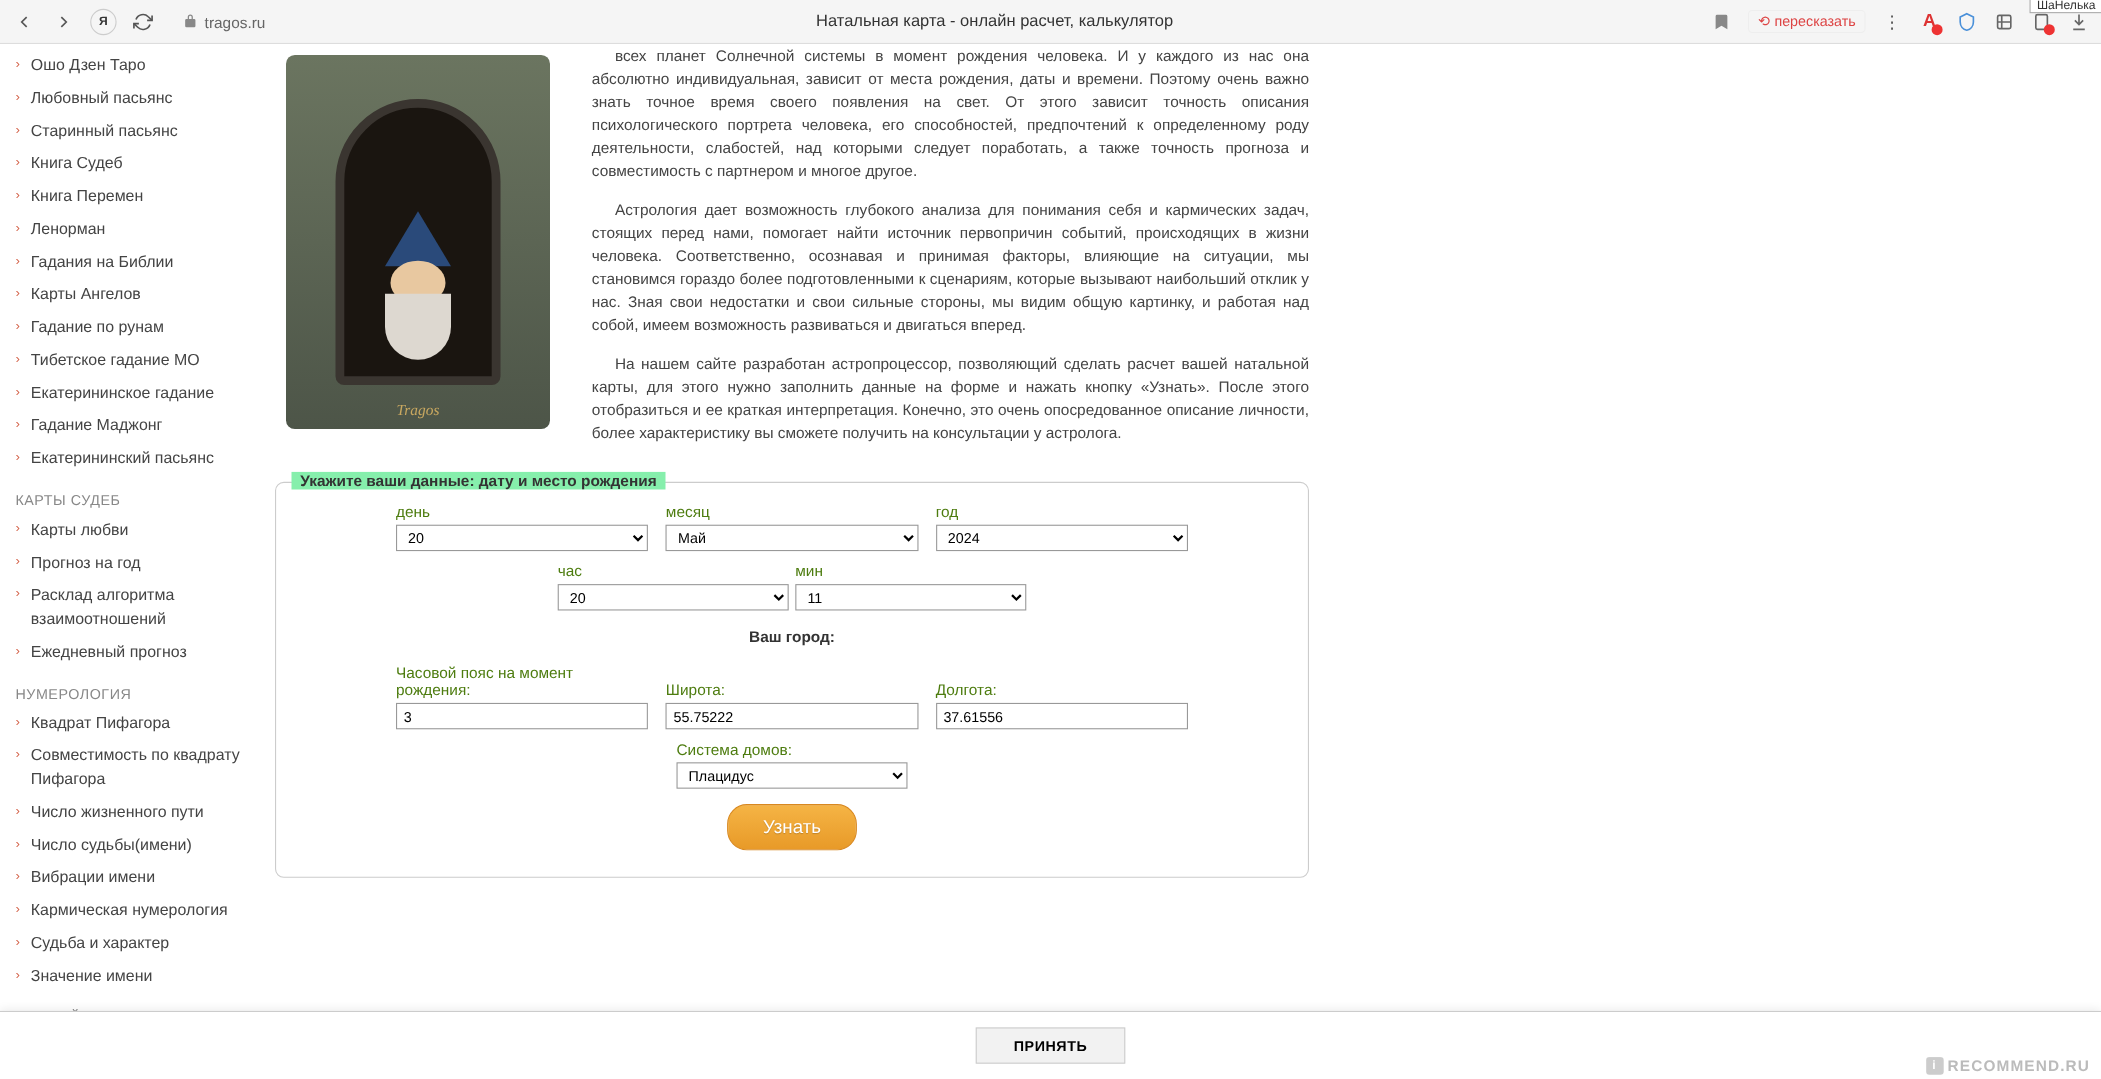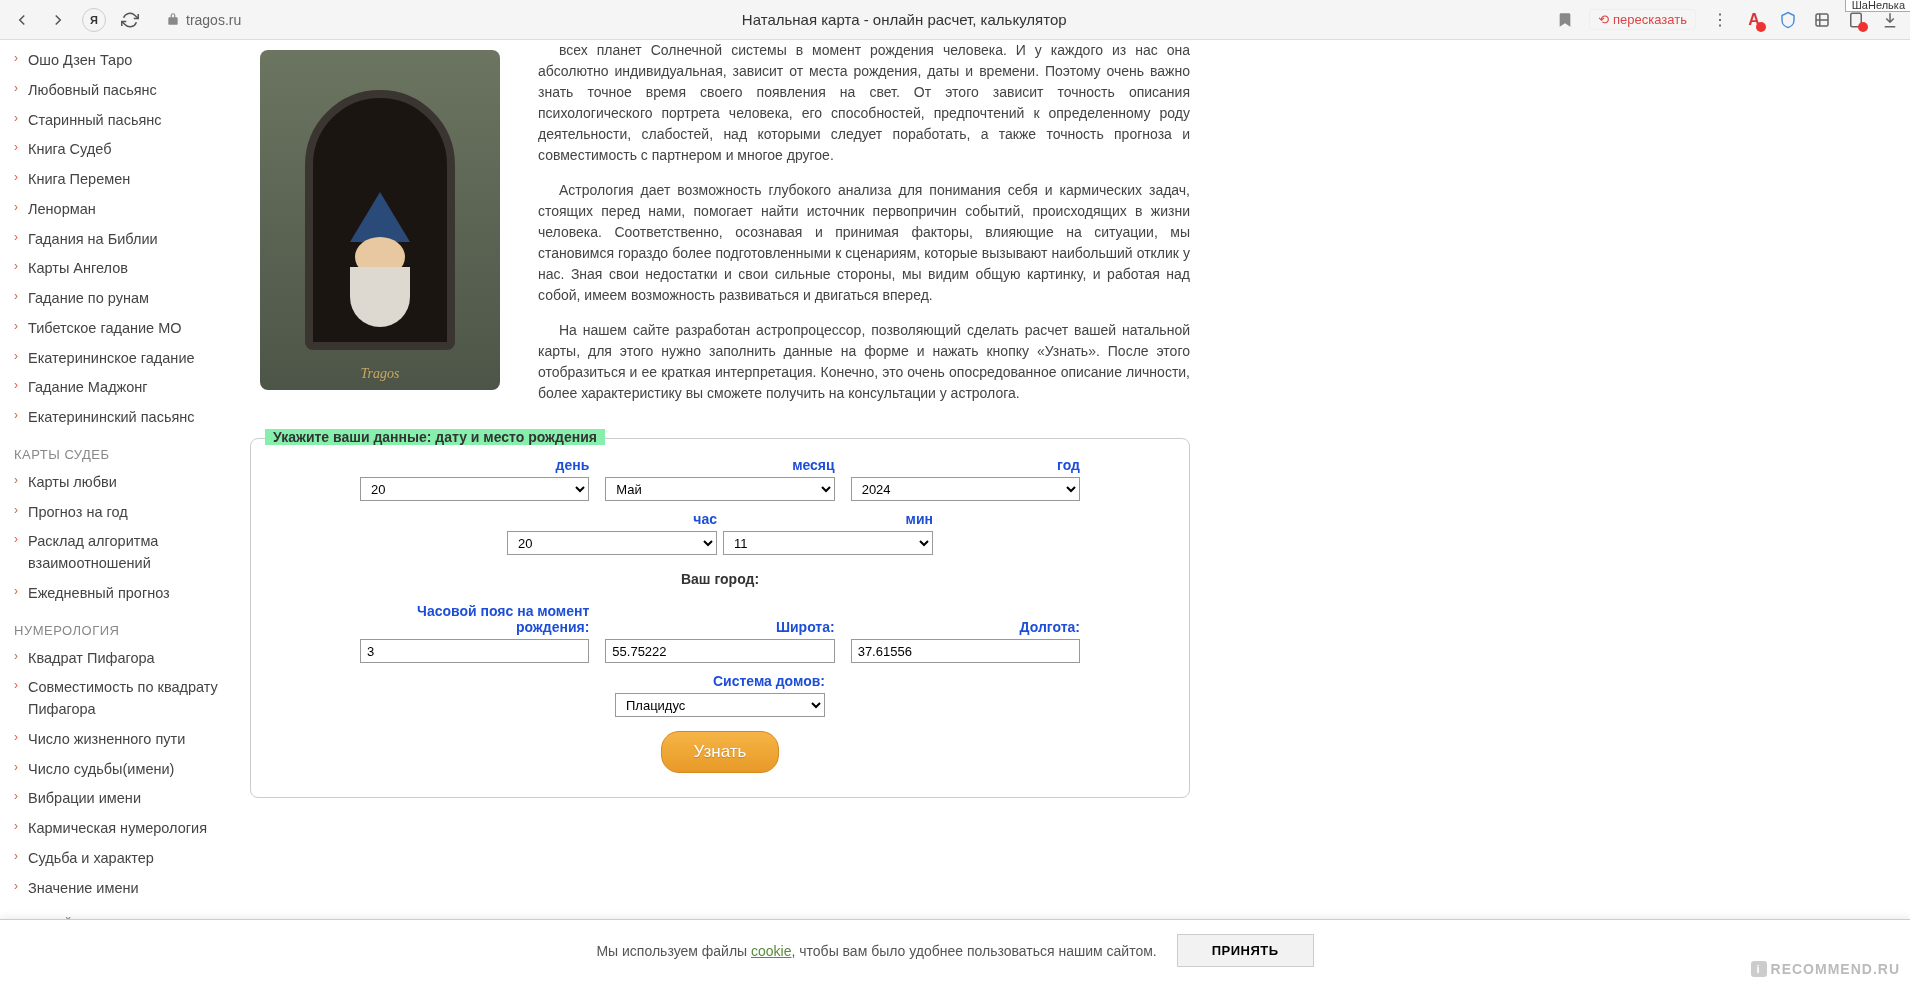--- a/index.html
+++ b/index.html
@@ -40,21 +40,21 @@
 .wiz-beard { width: 60px; height: 60px; background: #ddd8d0; border-radius: 0 0 50% 50%; margin: -10px auto 0; }
 .wiz-label { position: absolute; bottom: 8px; left: 50%; transform: translateX(-50%); color: #c9a860; font-size: 14px; font-style: italic; font-family: Georgia, serif; }
 .txt-col { flex: 1; }
 .txt-col p { text-align: justify; margin-bottom: 14px; line-height: 1.5; font-size: 14px; color: #444; text-indent: 1.5em; }
 
 
 .form-box { border: 1px solid #ccc; border-radius: 8px; margin-top: 20px; padding: 18px 30px 24px; position: relative; }
 .form-legend { position: absolute; top: -10px; left: 14px; background: #86efac; padding: 0 8px; font-weight: bold; font-size: 14px; color: #333; }
 .form-grid { display: grid; grid-template-columns: repeat(6, 1fr); gap: 10px 16px; align-items: end; max-width: 720px; margin: 0 auto; }
 .fld { display: flex; flex-direction: column; }
-.fld label { text-align: right; font-size: 14px; color: #1d4ed8; margin-bottom: 4px; font-weight: bold; }
+.fld label { text-align: left; font-size: 14px; color: #4d7c0f; margin-bottom: 4px; font-weight: normal; }
 .fld select, .fld input { width: 100%; padding: 3px 6px; border: 1px solid #999; font-size: 13px; background: #fff; height: 24px; }
 .span2 { grid-column: span 2; }
 .span6 { grid-column: span 6; }
 .city-row { text-align: center; padding: 6px 0; font-size: 14px; }
 .city-row a { color: #333; text-decoration: none; border-bottom: 1px dotted #888; }
 .submit-row { text-align: center; margin-top: 14px; }
 .btn-submit { background: linear-gradient(#f5b445, #e89a28); color: #fff; border: 1px solid #d88820; padding: 10px 32px; font-size: 17px; font-weight: normal; border-radius: 18px; cursor: pointer; text-shadow: 0 1px 1px rgba(0,0,0,0.2); }
 
 
 .cookie-bar { position: fixed; bottom: 0; left: 0; right: 0; background: #fff; border-top: 1px solid #ccc; padding: 14px 20px; display: flex; align-items: center; justify-content: center; gap: 20px; font-size: 14px; color: #555; box-shadow: 0 -2px 8px rgba(0,0,0,0.08); }
@@ -235,22 +235,19 @@
         </div>
       </div>
       <div class="submit-row">
         <button class="btn-submit">Узнать</button>
       </div>
     </div>
   </div>
 </div>
 
 <div class="cookie-bar">
-  <span>
-    <span>Мы используем файлы </span><a href="#">cookie</a><span>, чтобы вам было удобнее пользоваться нашим сайтом.</span>
-  </span>
   <button class="cookie-btn">ПРИНЯТЬ</button>
 </div>
 
 <div class="watermark">
   <span class="wbadge">i</span>
     <span>RECOMMEND.RU</span>
 </div>
 
 </body></html>

